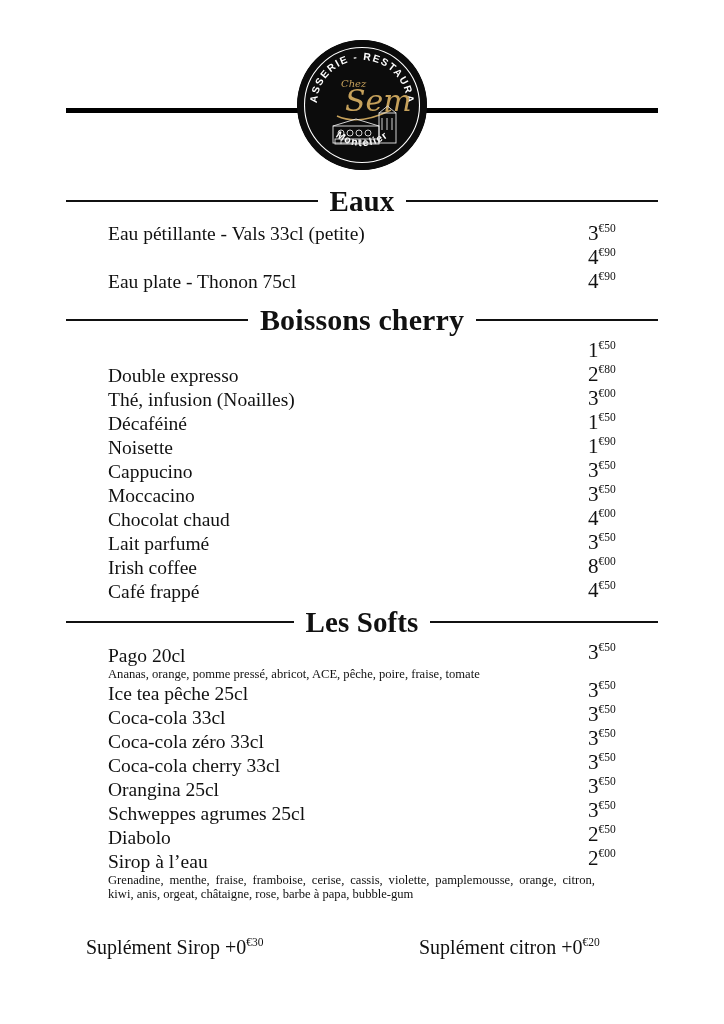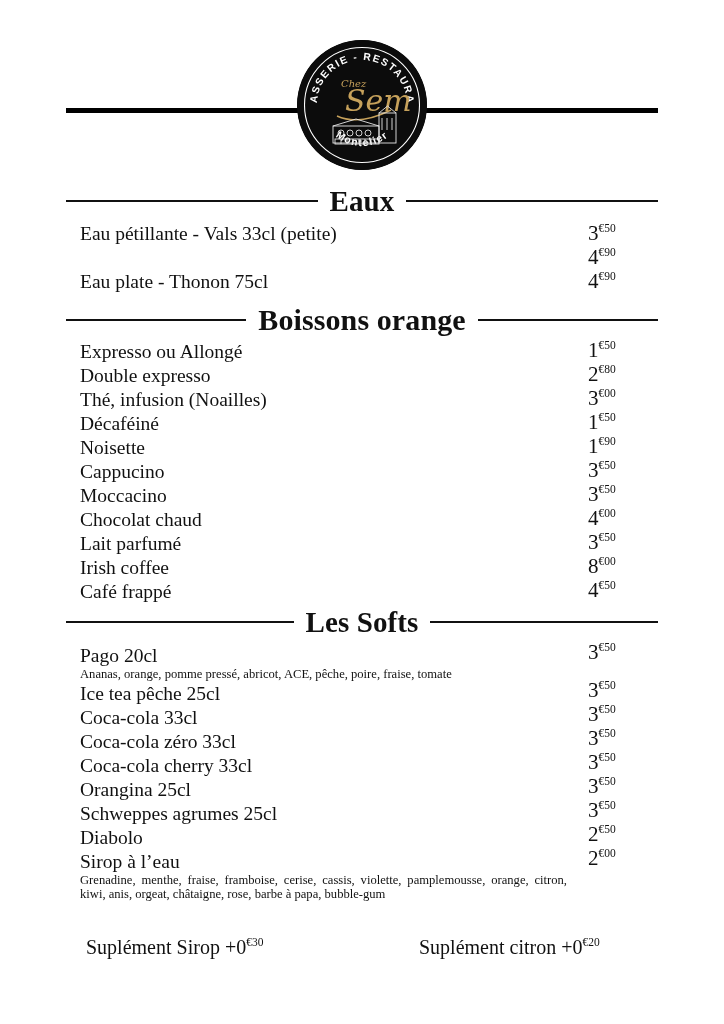--- a/index.html
+++ b/index.html
@@ -73,21 +73,21 @@
   }
   .section-head.wide .title { font-size: 30px; }
 
   
   .items {
     margin: 0;
     padding: 0 0 0 0;
   }
   .row {
     position: relative;
-    padding-left: 80px;
+    padding-left: 108px;
     padding-right: 66px;
     min-height: 24px;
   }
   .row .name {
     font-size: 19.5px;
     line-height: 24px;
     white-space: nowrap;
   }
   .row .desc {
     font-size: 12.6px;
@@ -202,26 +202,25 @@
       <div class="price"><span>4</span><span class="sup">€90</span></div>
     </div>
     <div class="row">
       <div class="name">Eau plate - Thonon 75cl</div>
       <div class="price"><span>4</span><span class="sup">€90</span></div>
     </div>
   </div>
 
   <div class="section-head wide sec-chaudes">
     <div class="rule"></div>
-    <div class="title">Boissons orange</div>
+    <div class="title">Boissons cherry</div>
     <div class="rule"></div>
   </div>
   <div class="items block-chaudes">
     <div class="row">
-      <div class="name">Expresso ou Allongé</div>
       <div class="price"><span>1</span><span class="sup">€50</span></div>
     </div>
     <div class="row">
       <div class="name">Double expresso</div>
       <div class="price"><span>2</span><span class="sup">€80</span></div>
     </div>
     <div class="row">
       <div class="name">Thé, infusion (Noailles)</div>
       <div class="price"><span>3</span><span class="sup">€00</span></div>
     </div>

